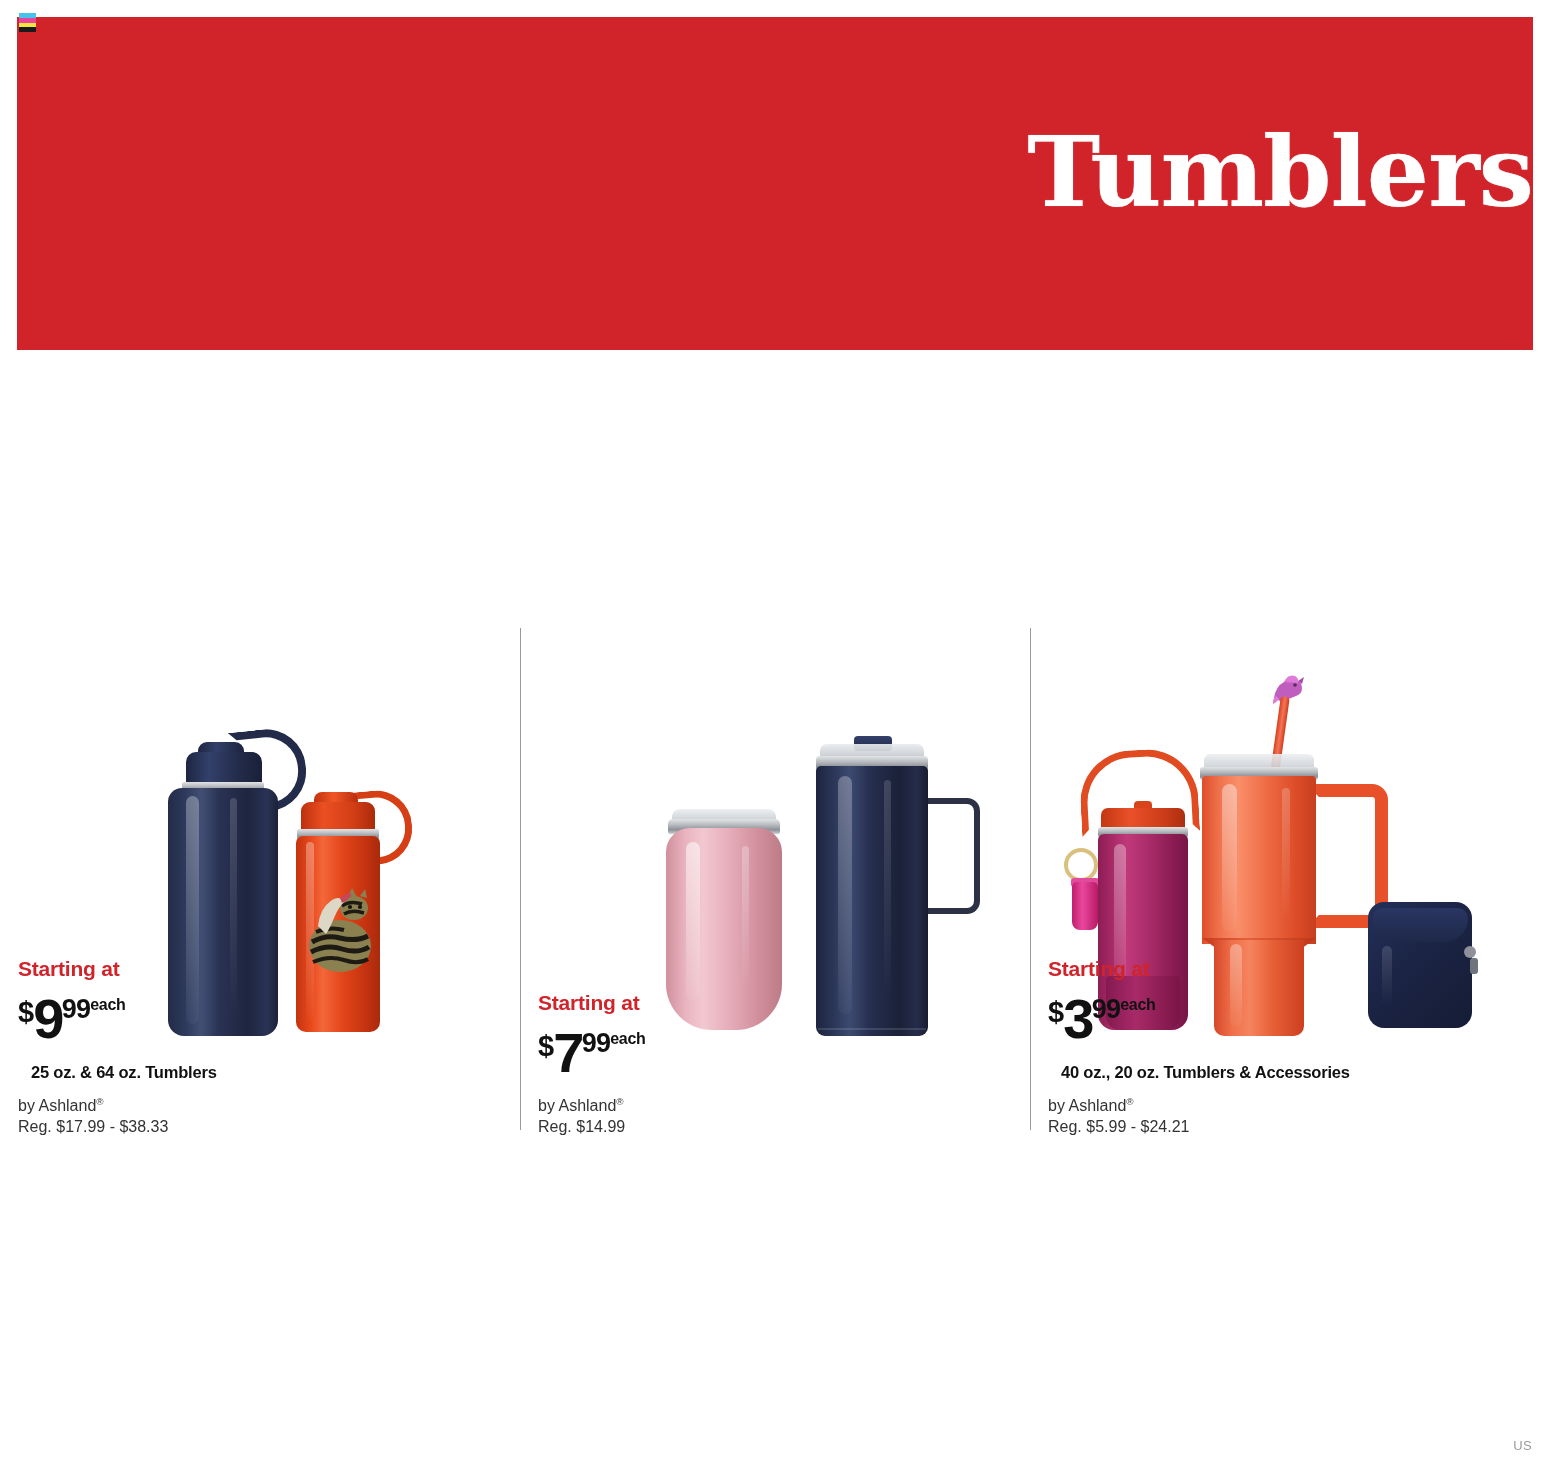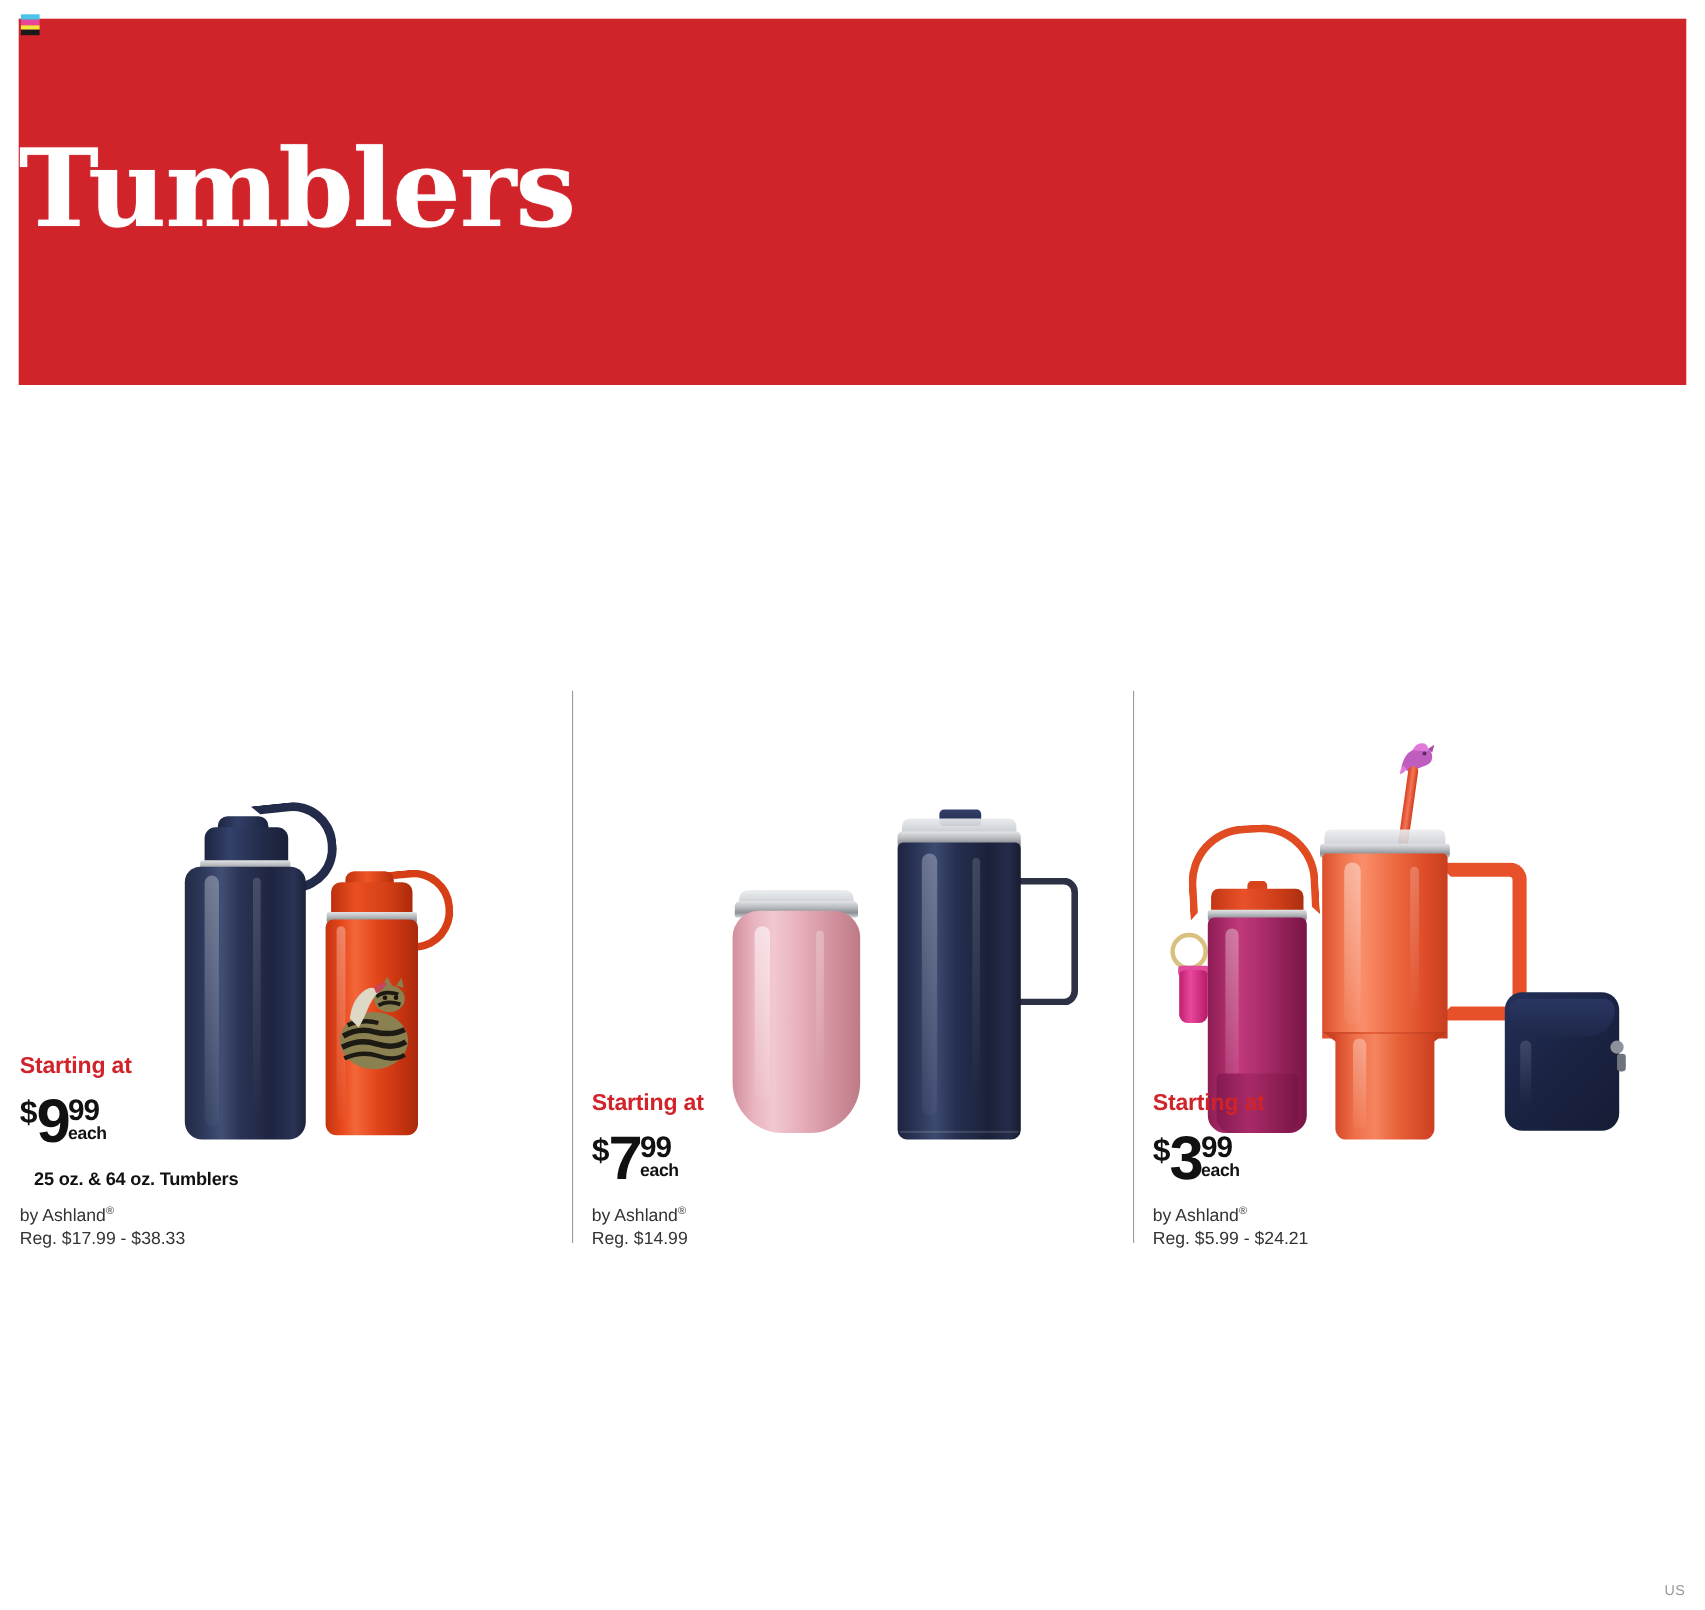--- a/index.html
+++ b/index.html
@@ -40,21 +40,21 @@
   
   .hero {
     position: absolute;
     left: 17px;
     top: 17px;
     width: 1516px;
     height: 333px;
     background: #d1232a;
     display: flex;
     align-items: flex-start;
-    justify-content: flex-start;
+    justify-content: flex-end;
   }
   .hero-title {
     margin-top: 106px;
     color: #ffffff;
     font-family: "DejaVu Serif", serif;
     font-weight: 700;
     font-size: 98px;
     line-height: 1;
     letter-spacing: -1px;
     text-shadow: 0 0 1px rgba(255,255,255,0.55);
@@ -120,21 +120,21 @@
     letter-spacing: -1px;
   }
   .price-whole {
     font-size: 56px;
     font-weight: 800;
     line-height: 0.86;
     letter-spacing: -2.5px;
   }
   .price-tail {
     display: flex;
-    flex-direction: column;
+    flex-direction: row;
     margin-top: 2px;
     margin-left: 0px;
   }
   .price-cents {
     font-size: 27px;
     font-weight: 800;
     line-height: 0.95;
     letter-spacing: -0.8px;
   }
   .price-each {
@@ -630,20 +630,21 @@
       <div class="copy">
         <p class="starting-at">Starting at</p>
         <div class="price-row">
           <span class="price-dollar">$</span>
           <span class="price-whole">3</span>
           <span class="price-tail">
             <span class="price-cents">99</span>
             <span class="price-each">each</span>
           </span>
         </div>
+        <p class="prod-name">40 oz., 20 oz. Tumblers &amp; Accessories</p>
         <p class="prod-brand"><span>by Ashland</span><span class="sup">®</span></p>
         <p class="prod-reg">Reg. $5.99 - $24.21</p>
       </div>
     </div>
 
   </div>
 
 
   <div class="region">US</div>
 

